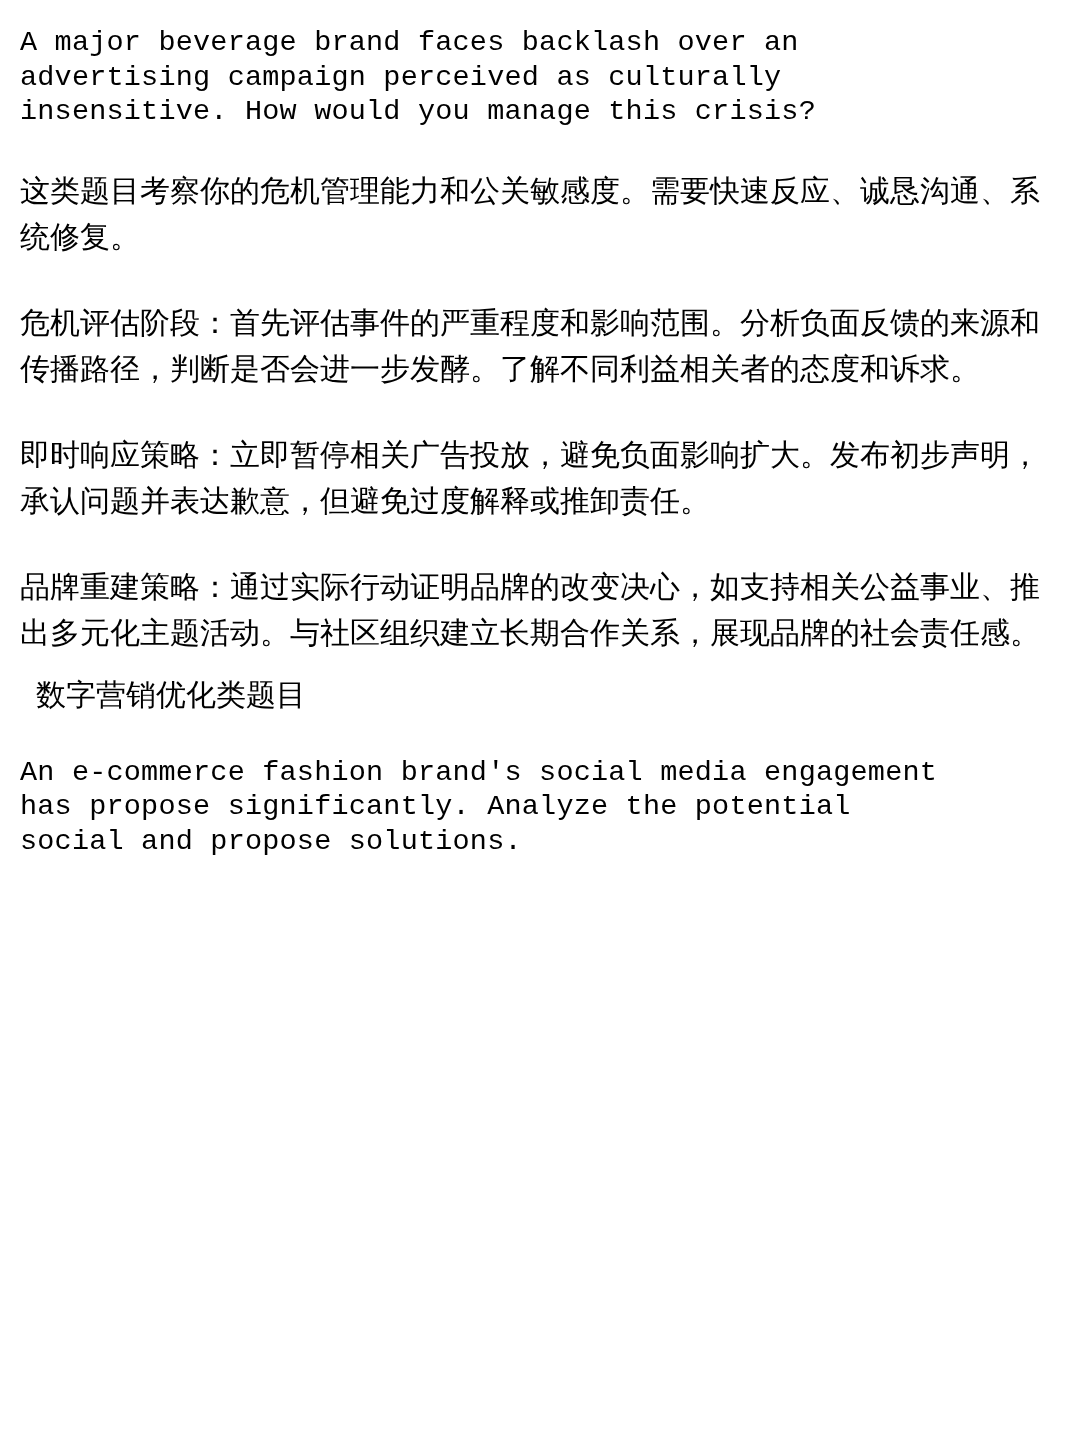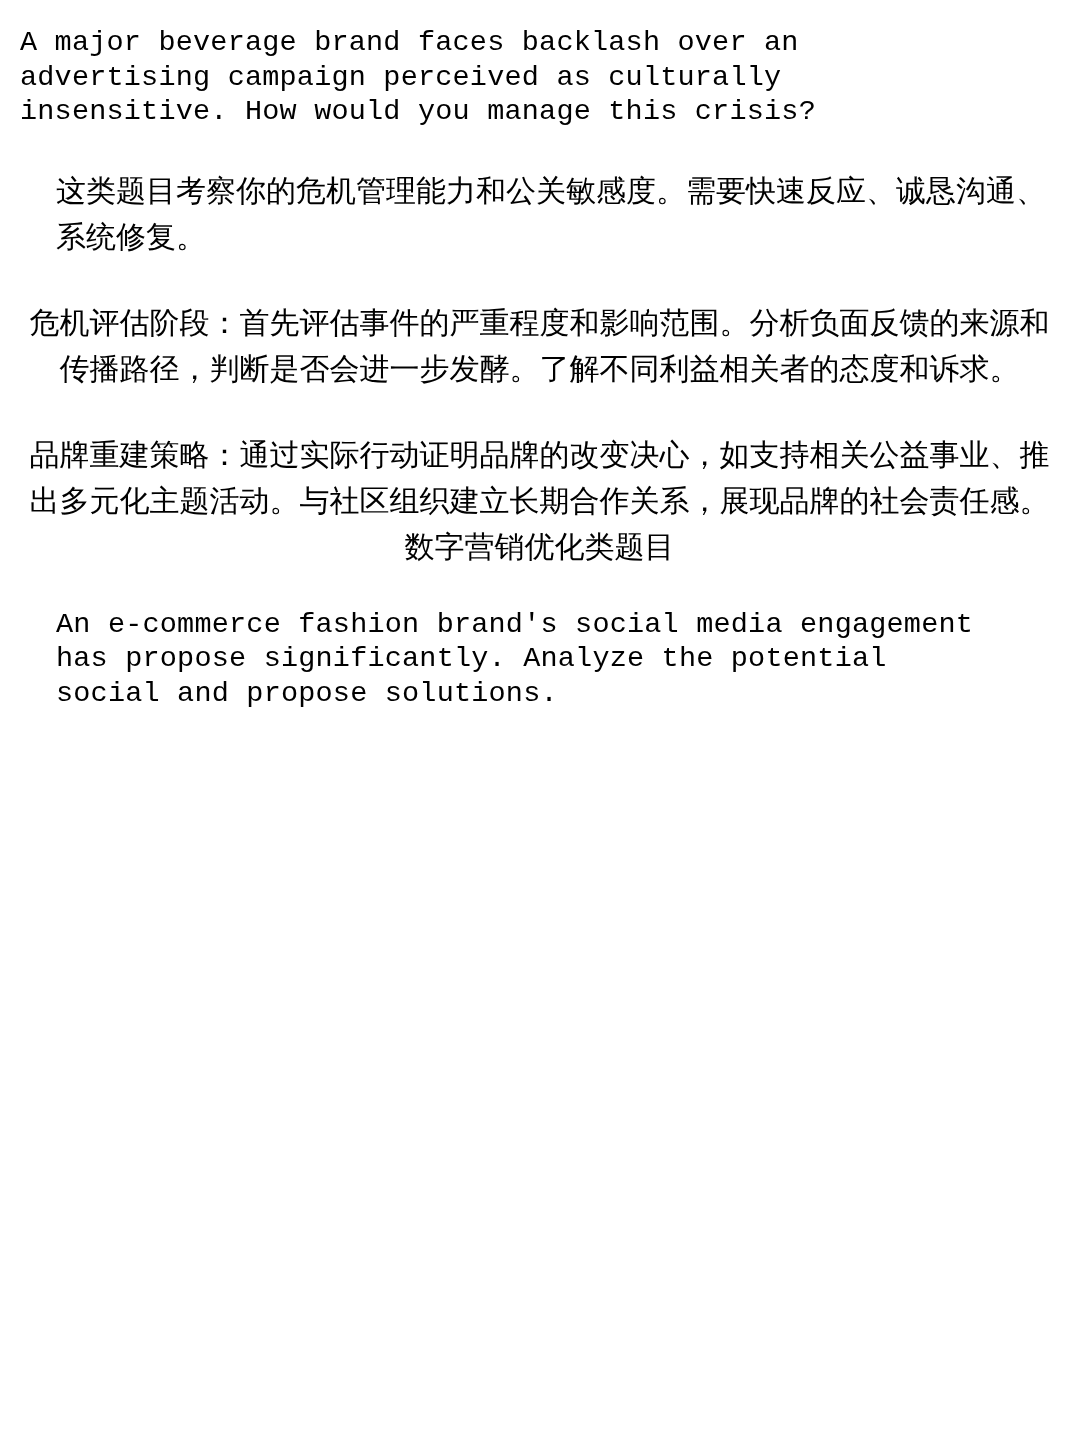--- a/index.html
+++ b/index.html
@@ -24,42 +24,43 @@
       white-space: pre-wrap;
       margin: 0;
       letter-spacing: 0.2px;
     }
     .para {
       font-family: "DejaVu Sans", "Liberation Sans", sans-serif;
       font-size: 30px;
       line-height: 46px;
       margin: 0;
     }
-    .gap-after-code { margin-top: 38px; margin-left: 36px; }
-    .gap-para { margin-top: 40px; text-align: center; }
+    .gap-after-code { margin-top: 38px; }
+    .gap-para { margin-top: 40px; }
     .heading {
       font-family: "DejaVu Sans", "Liberation Sans", sans-serif;
       font-size: 30px;
       line-height: 46px;
-      margin: 0;
+      margin: 16px;
     }
   </style>
 </head>
 <body>
 
 <div class="page">
 
   <div class="code"><span>A major beverage brand faces backlash over an</span>
 <span>advertising campaign perceived as culturally</span>
 <span>insensitive. How would you manage this crisis?</span></div>
 
   <p class="para gap-after-code">这类题目考察你的危机管理能力和公关敏感度。需要快速反应、诚恳沟通、系统修复。</p>
 
   <p class="para gap-para">危机评估阶段：首先评估事件的严重程度和影响范围。分析负面反馈的来源和传播路径，判断是否会进一步发酵。了解不同利益相关者的态度和诉求。</p>
 
+  <p class="para gap-para">即时响应策略：立即暂停相关广告投放，避免负面影响扩大。发布初步声明，承认问题并表达歉意，但避免过度解释或推卸责任。</p>
 
 
 
   <p class="para gap-para">品牌重建策略：通过实际行动证明品牌的改变决心，如支持相关公益事业、推出多元化主题活动。与社区组织建立长期合作关系，展现品牌的社会责任感。</p>
 
   <p class="heading gap-para">数字营销优化类题目</p>
 
   <div class="code gap-after-code"><span>An e-commerce fashion brand's social media engagement</span>
 <span>has propose significantly. Analyze the potential</span>
 <span>social and propose solutions.</span></div>

